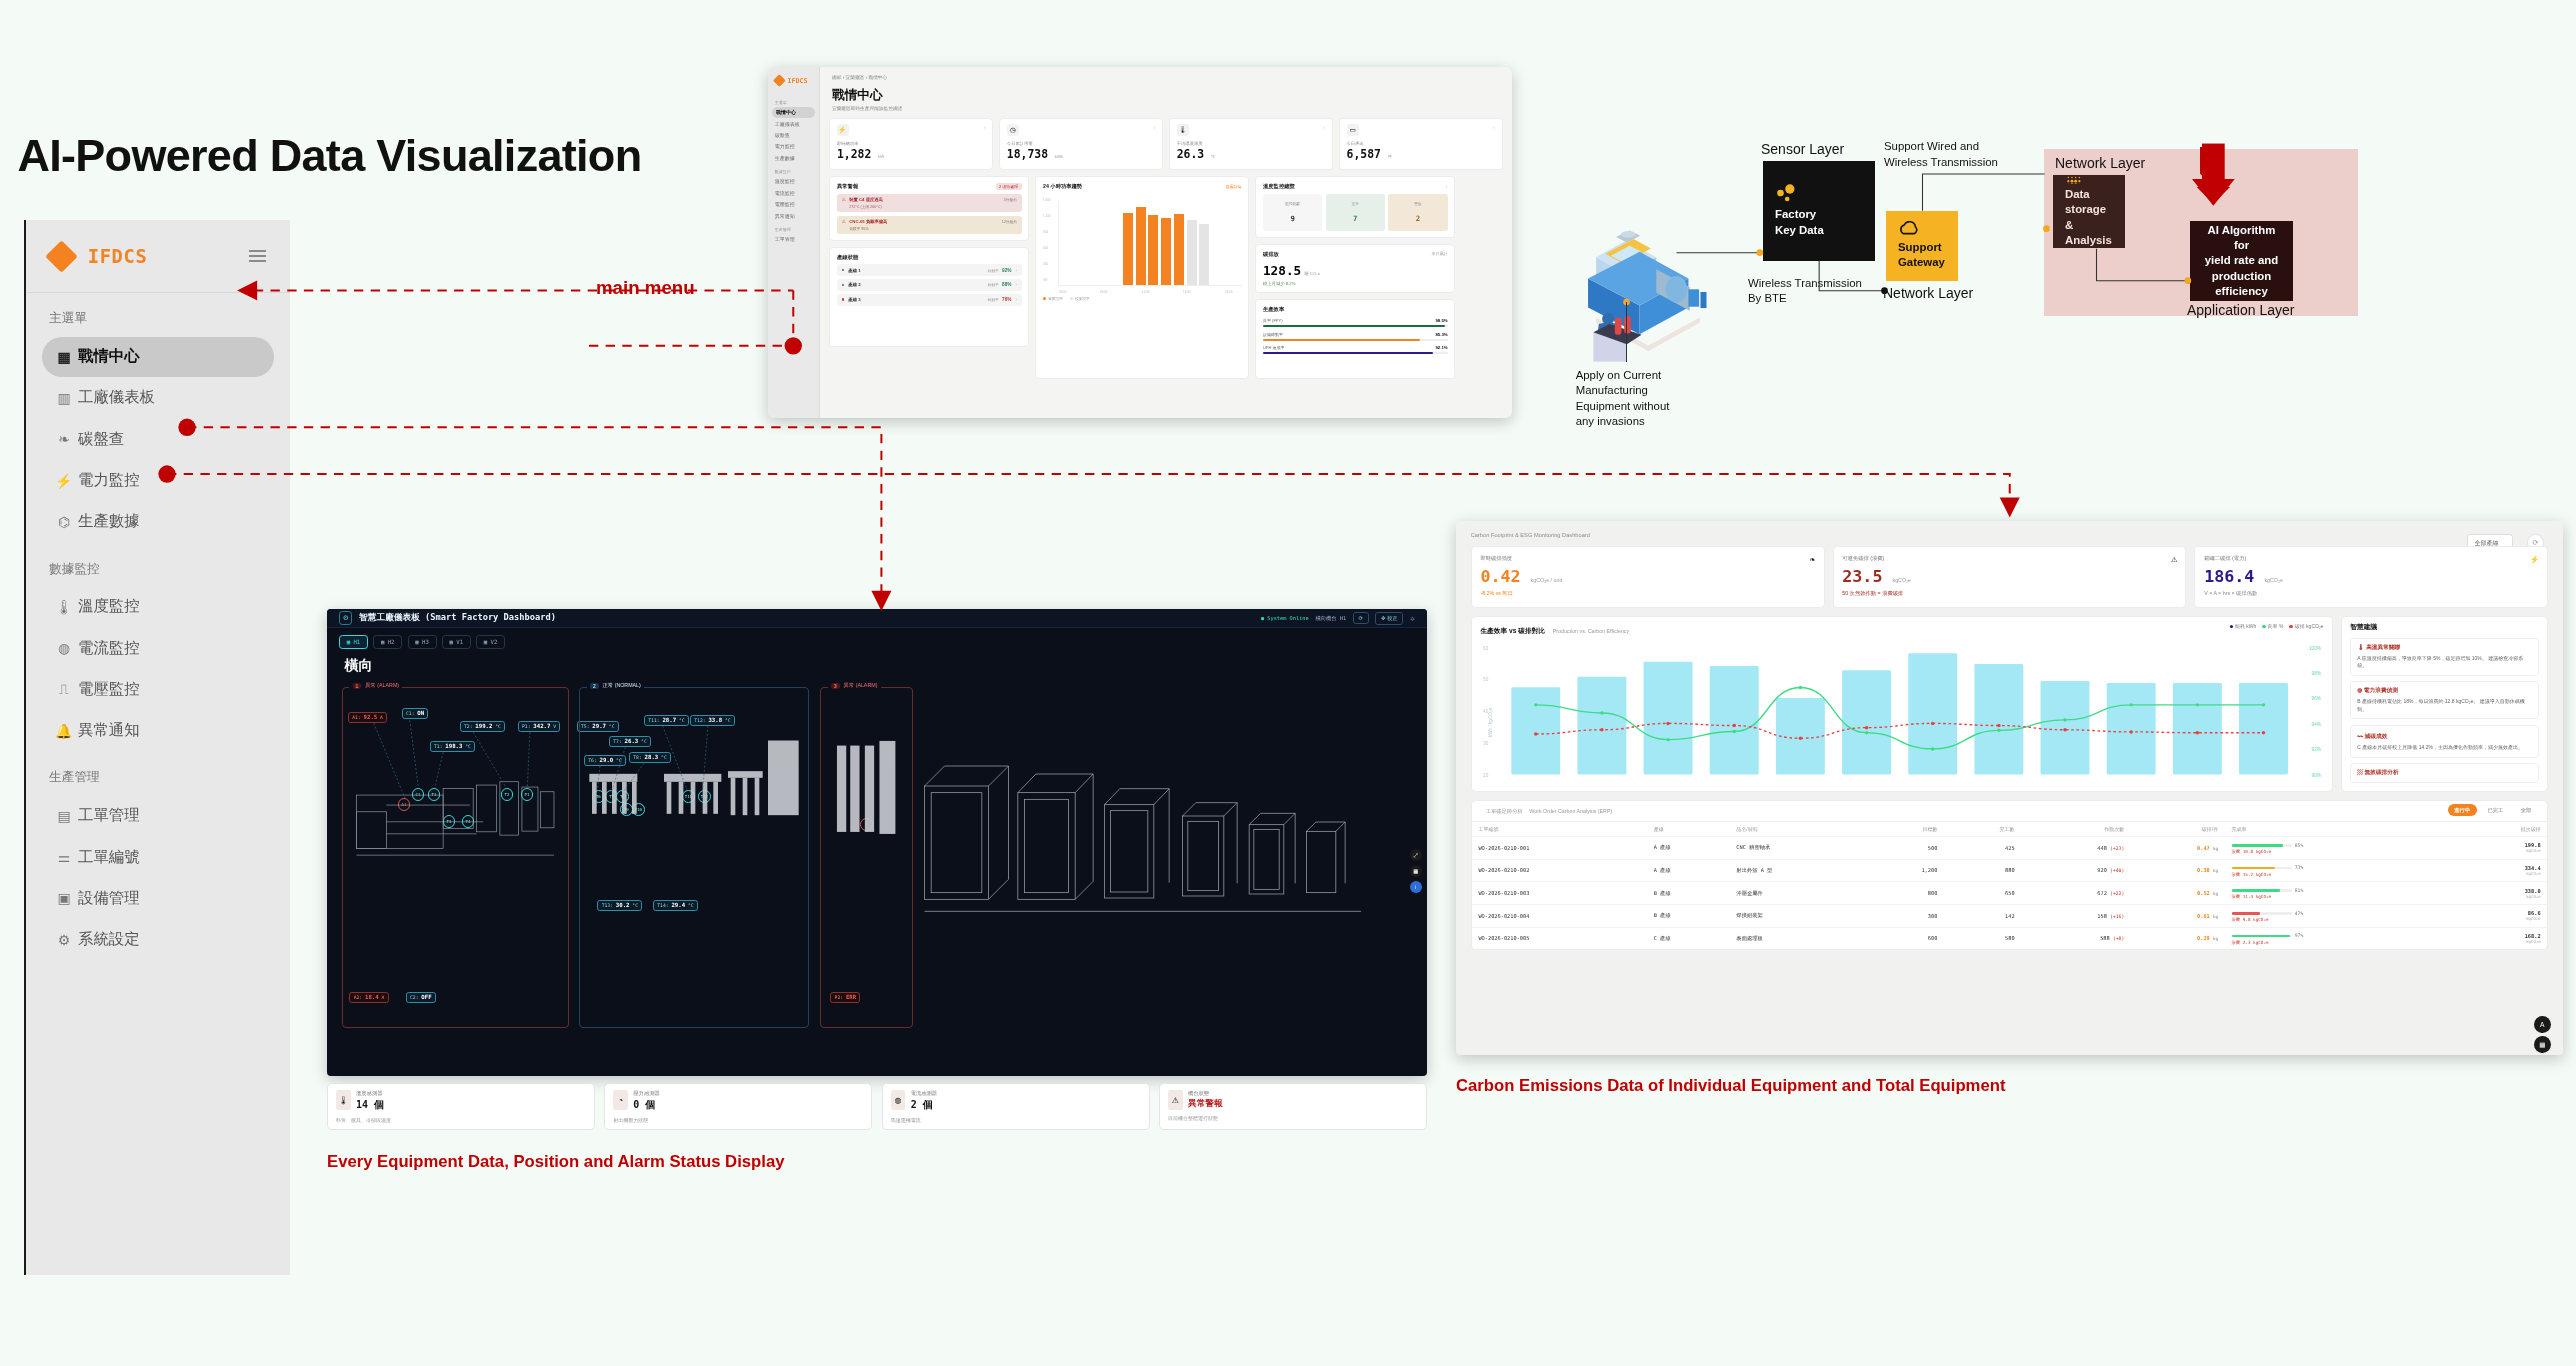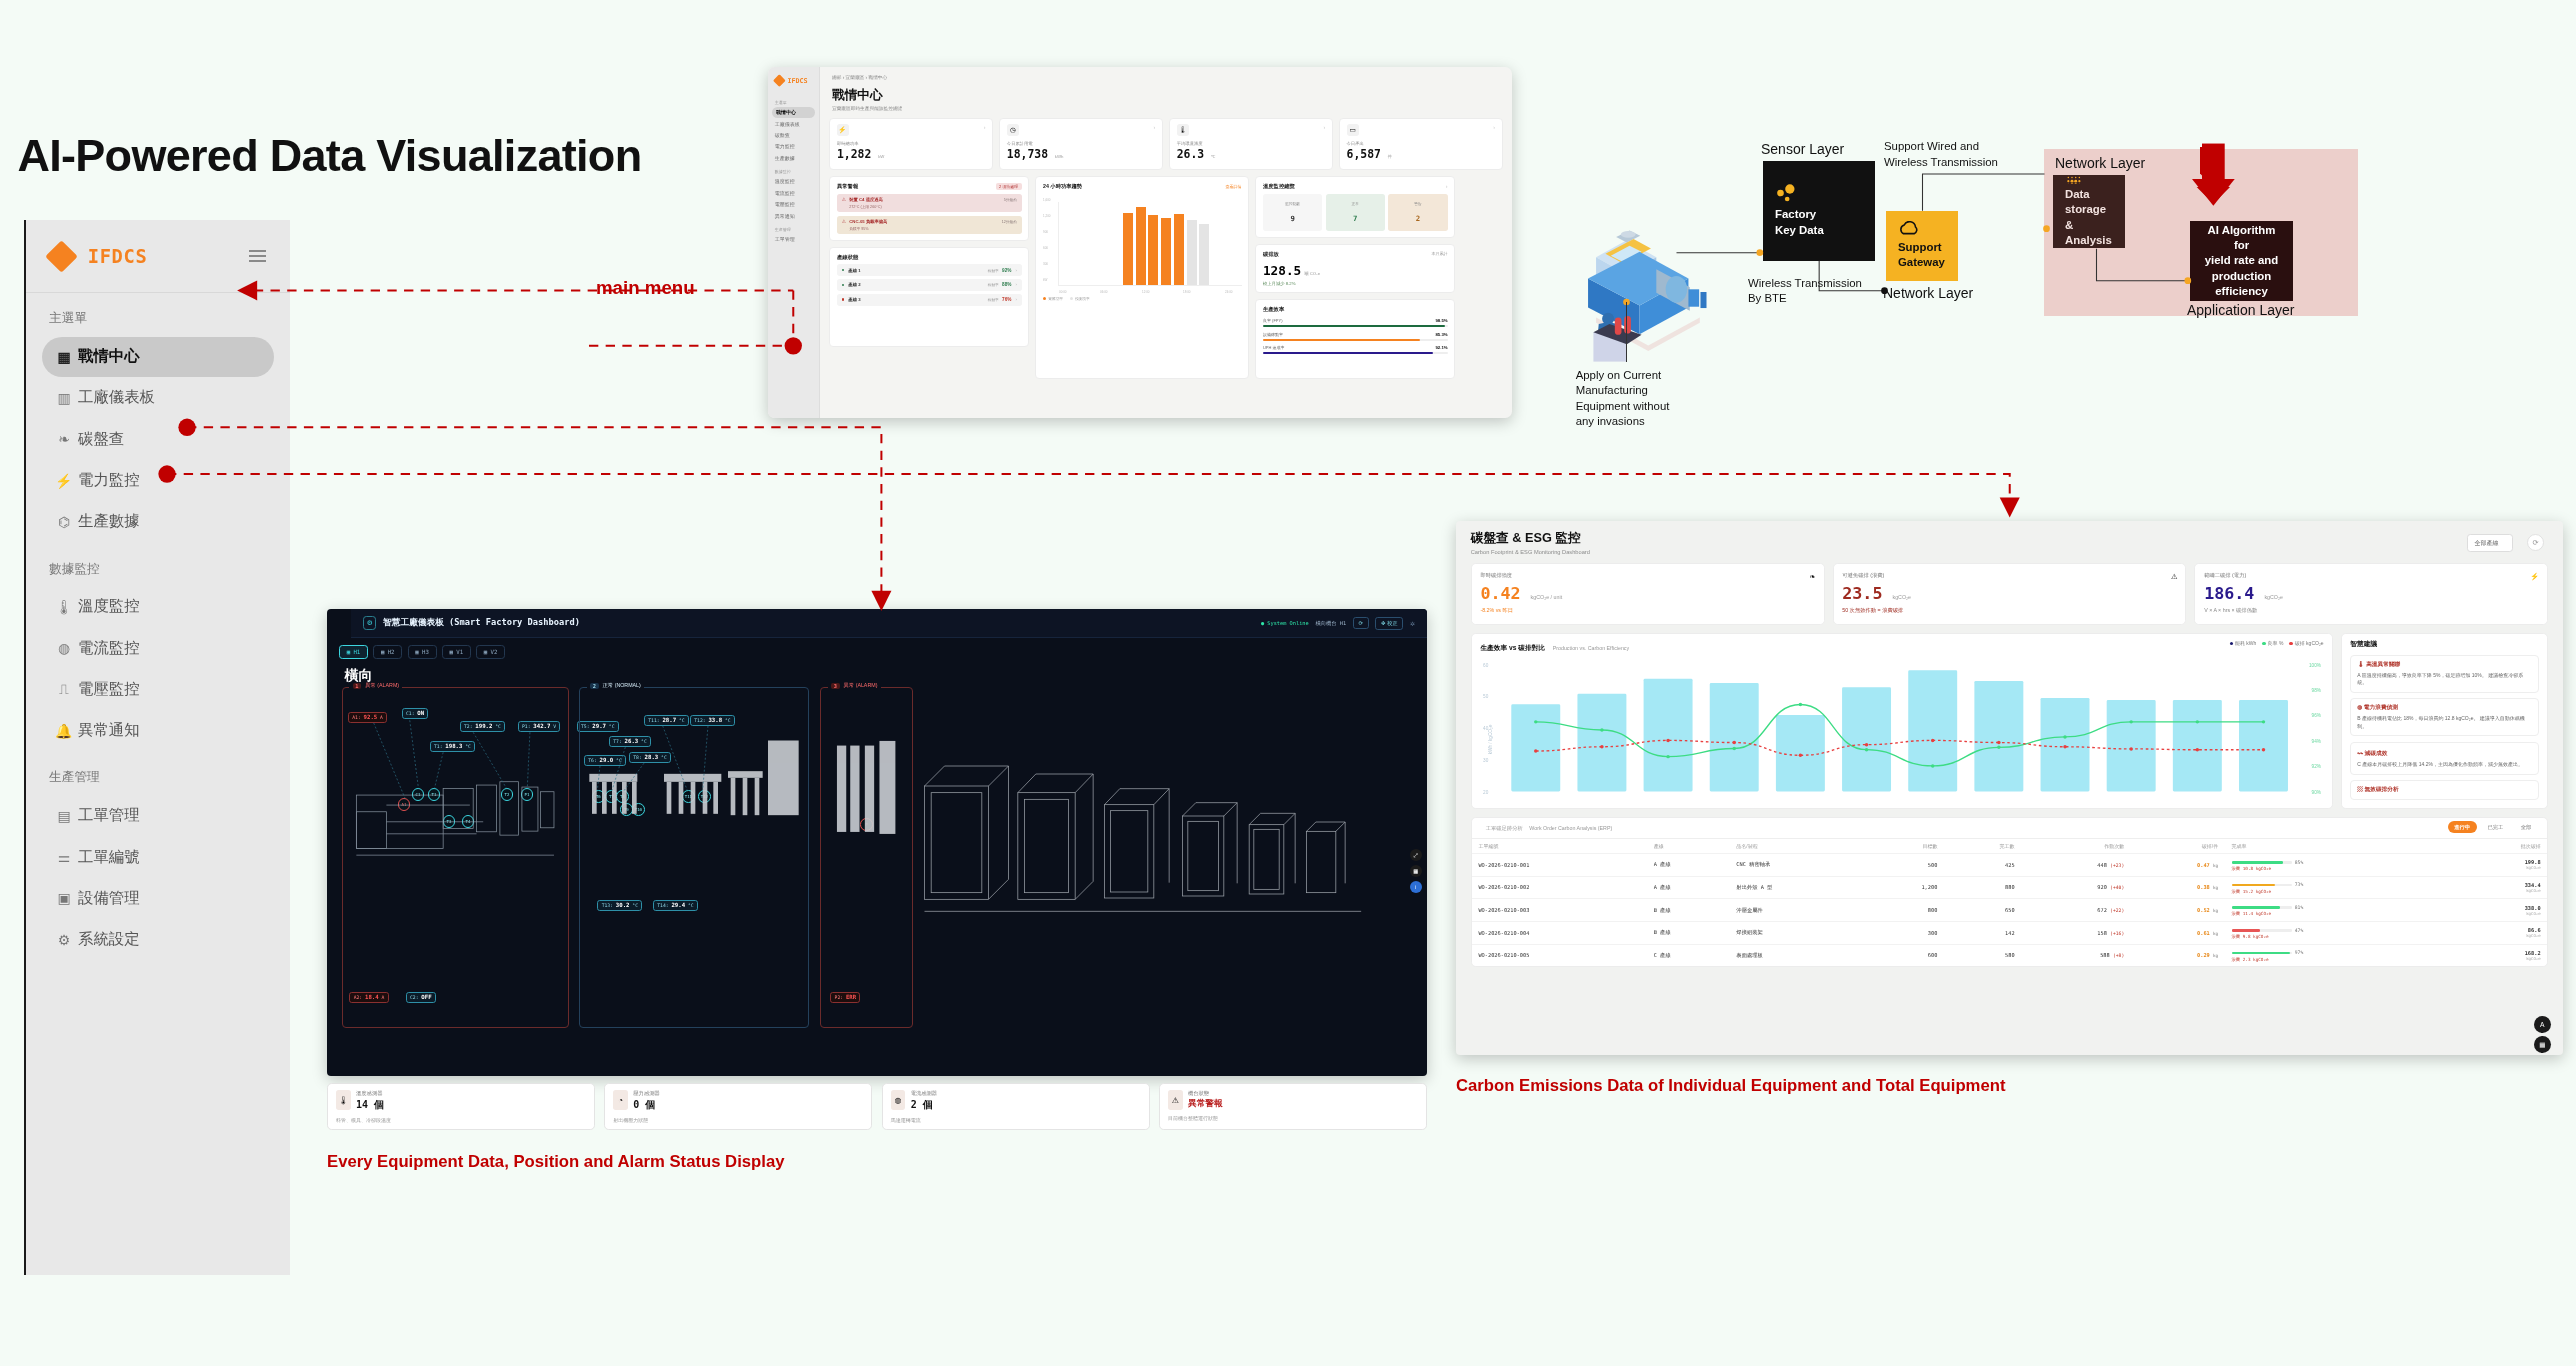--- a/index.html
+++ b/index.html
@@ -85,21 +85,21 @@
   .temp3 .t { font-size:3.7px; color:#888; }
   .temp3 .v { font-size:7.3px; font-weight:bold; margin-top:1.3px; font-family:"DejaVu Sans Mono",monospace;}
   .prog { margin-top:4.7px; }
   .prog .pr-top { display:flex; font-size:4px; color:#666; }
   .prog .pr-top b { margin-left:auto; color:#111; font-size:4.3px; }
   .pr-bar { height:2px; background:#eee; border-radius:1.3px; margin-top:2px; }
   .pr-bar i { display:block; height:100%; border-radius:1.3px; }
 
   
   #shot-dark { left:327px; top:609px; width:1100px; height:467px; background:#0a0f1a; border-radius:4px;}
-  #dk-top { height:29px; display:flex; align-items:center; padding:0 12px; background:#0d1424; border-bottom:0.7px solid #16243c;margin-left:24px;}
+  #dk-top { height:19px; display:flex; align-items:center; padding:0 12px; background:#0d1424; border-bottom:0.7px solid #16243c;}
   #dk-logo { width:13.4px;height:13.4px;border:0.7px solid #2a7f8f;border-radius:3.3px;display:flex;align-items:center;justify-content:center;color:#3dd6e0;font-size:6.7px;}
   #dk-title { color:#e8f4ff; font-size:8.7px; font-weight:bold; margin-left:6.7px; font-family:"DejaVu Sans Mono",monospace;}
   #dk-status { margin-left:auto; display:flex; align-items:center; gap:6.7px; }
   .dk-online { color:#2ee6a8; font-size:5.3px; font-family:"DejaVu Sans Mono",monospace;}
   .dk-mach { color:#9fb6cc; font-size:5.3px; font-family:"DejaVu Sans Mono",monospace;}
   .dk-btn { border:0.7px solid #2a4e6e; color:#7fd8e6; font-size:5.3px; border-radius:2.7px; padding:2px 4.7px; }
   #dk-tabs { display:flex; gap:5.3px; padding:6.7px 12px 0; }
   .dk-tab { border:0.7px solid #23374f; border-radius:3.3px; color:#8fa9c0; font-size:5.7px; padding:3.3px 6.7px; display:flex; gap:3.3px; font-family:"DejaVu Sans Mono",monospace;}
   .dk-tab.on { border-color:#3dd6e0; color:#3dd6e0; background:#0e2330; }
   #dk-h { color:#fff; font-size:14px; font-weight:bold; margin:8px 0 0 17.4px; }
@@ -686,21 +686,20 @@
           <div class="ds-l">機台狀態</div>
           <div class="ds-v alarm">異常警報</div>
         </span>
       </div>
       <div class="ds-f">目前機台整體運行狀態</div>
     </div>
   </div>
 
 <div class="shot" id="shot-carbon">
   <div id="cb-head">
-    <div id="cb-h1">碳盤查 &amp; ESG 監控</div>
     <div id="cb-sub">Carbon Footprint &amp; ESG Monitoring Dashboard</div>
   </div>
   <div id="cb-sel">全部產線</div>
   <div id="cb-ref">⟳</div>
   <div class="cb-kpis" id="cb-kpis">
       <div class="cb-kpi">
         <div class="cb-kl">即時碳排強度</div>
         <div class="cb-ki">❧</div>
         <div class="cb-kv" style="color:#f58220">0.42 <span class="cb-ku">kgCO₂e / unit</span></div>
         <div class="cb-kf" style="color:#f58220">-8.2% vs 昨日</div>

